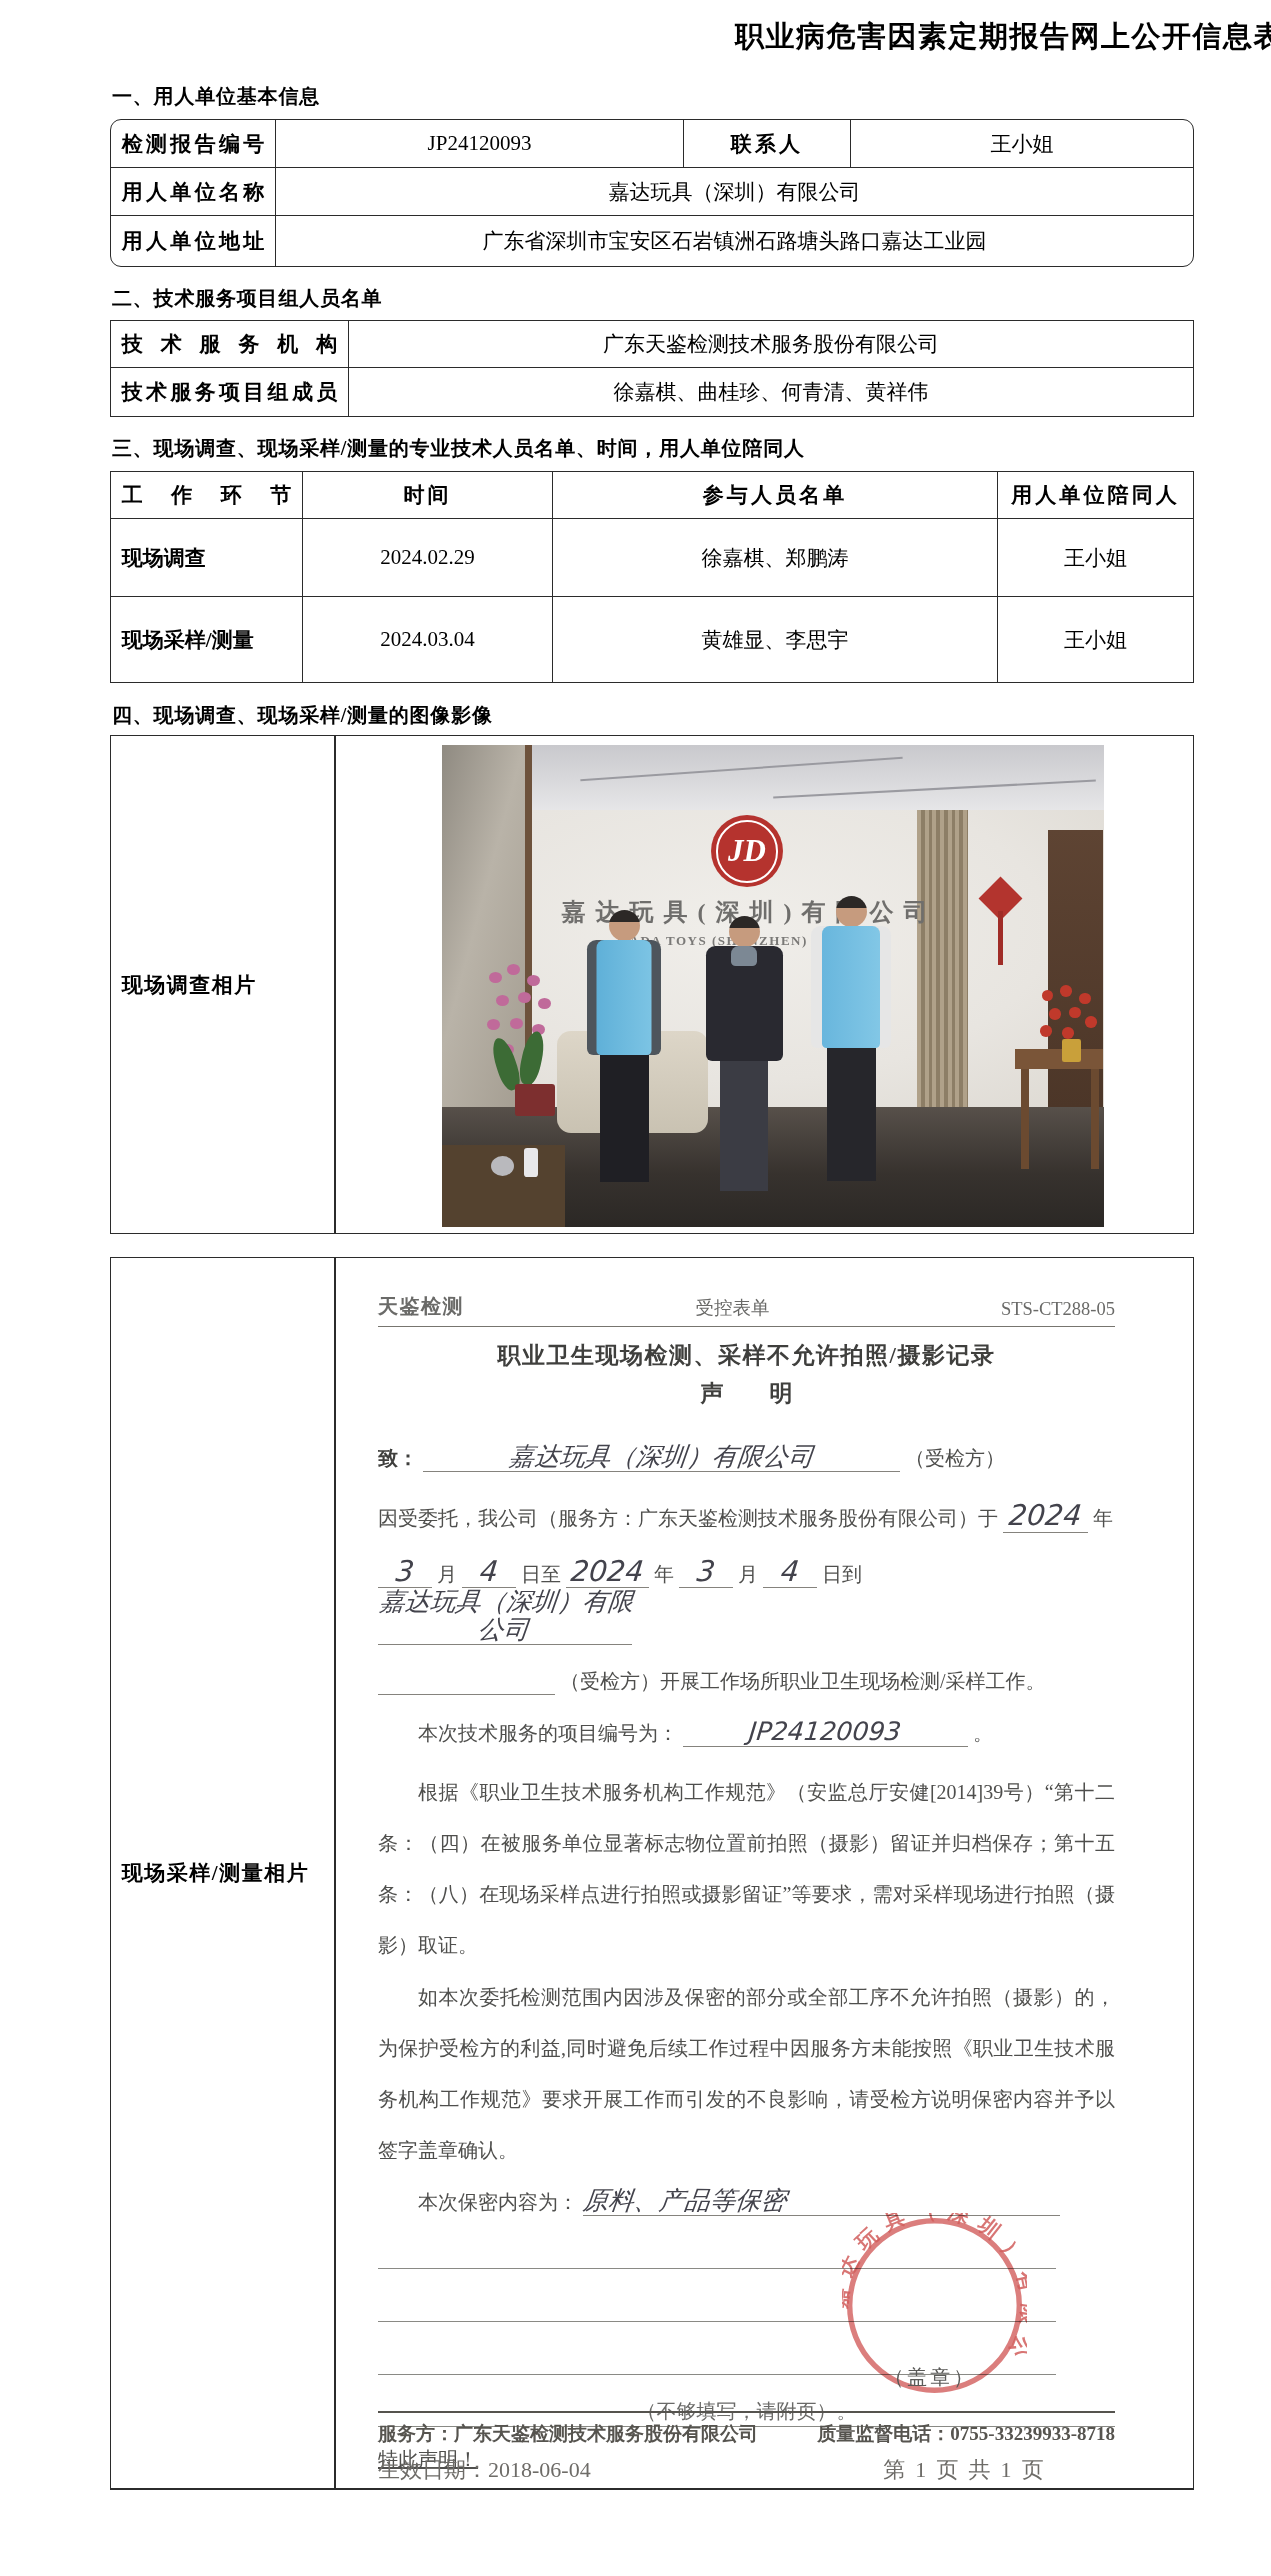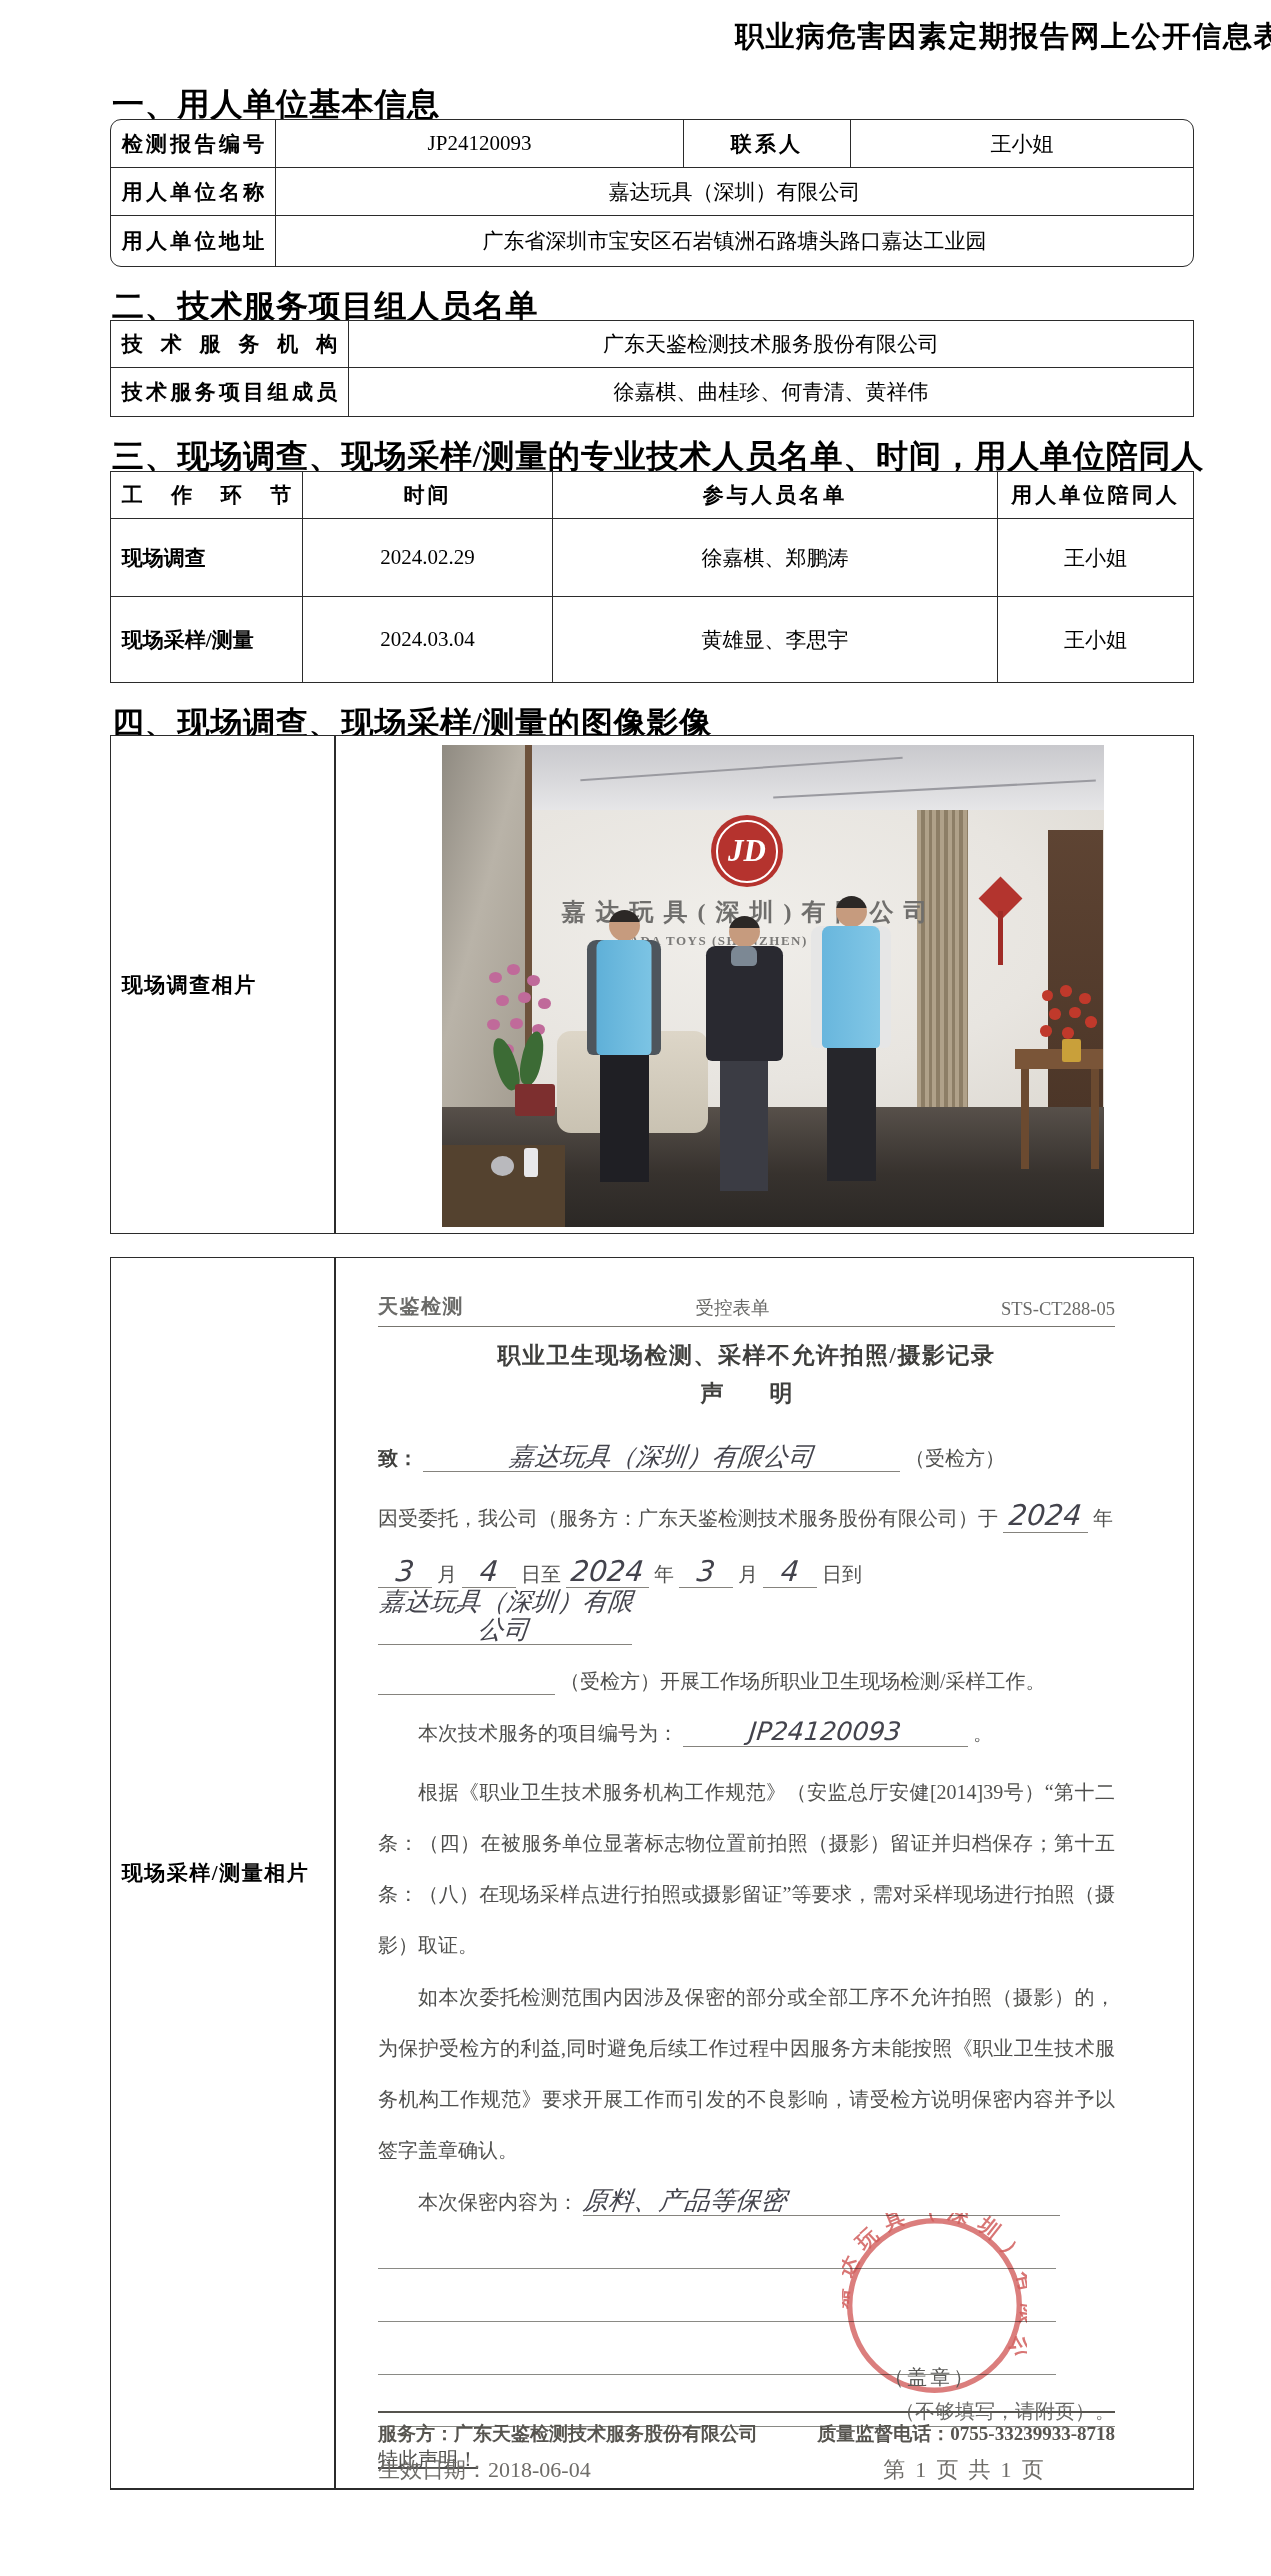--- a/index.html
+++ b/index.html
@@ -1,21 +1,21 @@
 <!DOCTYPE html>
 <html style="font-size:12.3px"><head>
 <meta charset="utf-8">
 <style>
   html,body{margin:0;padding:0;background:#fff;}
   #page{position:relative;width:1272px;height:2576px;background:#fff;
         font-family:"Liberation Serif","DejaVu Serif",serif;color:#000;overflow:hidden;}
 
   .page-title{position:absolute;top:17px;left:0;width:100%;text-align:right;
               font-size:29px;font-weight:bold;letter-spacing:1.5px;padding-left:12px;}
-  .sec-heading{position:absolute;left:112px;font-size:32px;font-weight:bold;letter-spacing:0.8px;}
+  .sec-heading{position:absolute;left:112px;font-size:20px;font-weight:bold;letter-spacing:0.8px;}
 
   
   .tbl{position:absolute;left:110px;width:1084px;display:grid;box-sizing:border-box;
        border:1.5px solid #2b2b2b;background:#fff;font-size:21px;}
   .cell{border-right:1.5px solid #2b2b2b;border-bottom:1.5px solid #2b2b2b;box-sizing:border-box;
         display:flex;align-items:center;padding:0 10.8px;overflow:hidden;}
   .cell.lastc{border-right:none;} .cell.lastr{border-bottom:none;}
   .lbl{font-weight:bold;}
   .lbl .j{width:100%;text-align:justify;text-align-last:justify;}
   .ctr{justify-content:center;text-align:center;}
@@ -85,21 +85,21 @@
   .doc-title{text-align:center;font-size:23px;font-weight:bold;color:#3f3f3d;margin-top:12.3px;letter-spacing:1.5px;}
   .doc-sub{text-align:center;font-size:23px;font-weight:bold;color:#3f3f3d;margin-top:7.7px;}
   .ln{margin-top:28px;}
   .blank{display:inline-block;border-bottom:1.5px solid #85837d;text-align:center;vertical-align:bottom;
          line-height:1.1;}
   .hw{font-family:"DejaVu Sans","Liberation Sans",sans-serif;font-style:italic;color:#43434c;
       font-size:25.4px;transform:skewX(-6deg);display:inline-block;}
   .hw.big{font-size:28.5px;}
   .para{margin-top:20px;line-height:51px;text-indent:2em;text-align:justify;}
   .uline{height:52px;border-bottom:1.5px solid #8a8a85;width:92%;}
-  .uline.note{width:100%;display:flex;align-items:flex-end;justify-content:flex-end;
+  .uline.note{width:100%;display:flex;align-items:flex-end;justify-content:center;
               color:#6a6a68;padding-bottom:1.5px;box-sizing:border-box;}
   .declare{margin-top:19px;text-decoration:underline;}
   .sign-row{margin-top:20px;padding-left:299px;position:relative;}
   .sign-line{display:inline-block;width:162px;border-bottom:1.5px solid #6f6d68;position:relative;height:31px;vertical-align:bottom;}
   .sign-svg{position:absolute;left:-4.6px;bottom:-10.8px;}
   .stamp{position:absolute;left:506px;top:955px;width:185px;height:185px;mix-blend-mode:multiply;opacity:.85;}
   .stamp-note{position:absolute;left:548px;top:1106px;font-size:20px;color:#5a5a58;letter-spacing:3.1px;}
   .foot-rule{position:absolute;left:42px;top:1153px;width:737px;border-top:2.3px solid #55534e;}
   .foot1{position:absolute;left:42px;top:1163px;width:737px;display:flex;justify-content:space-between;
          font-weight:bold;color:#56544f;font-size:19px;}

